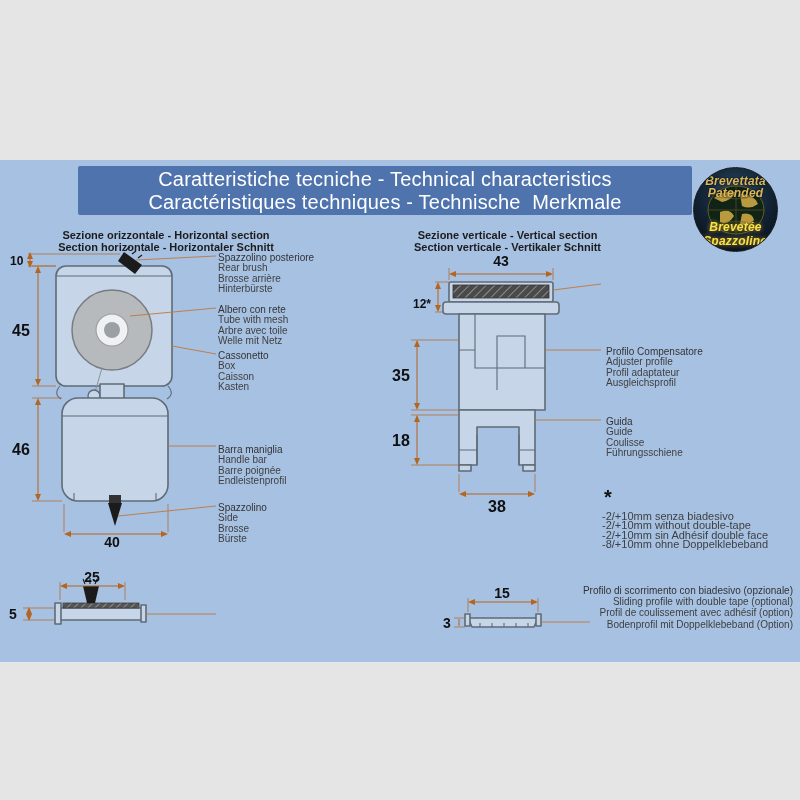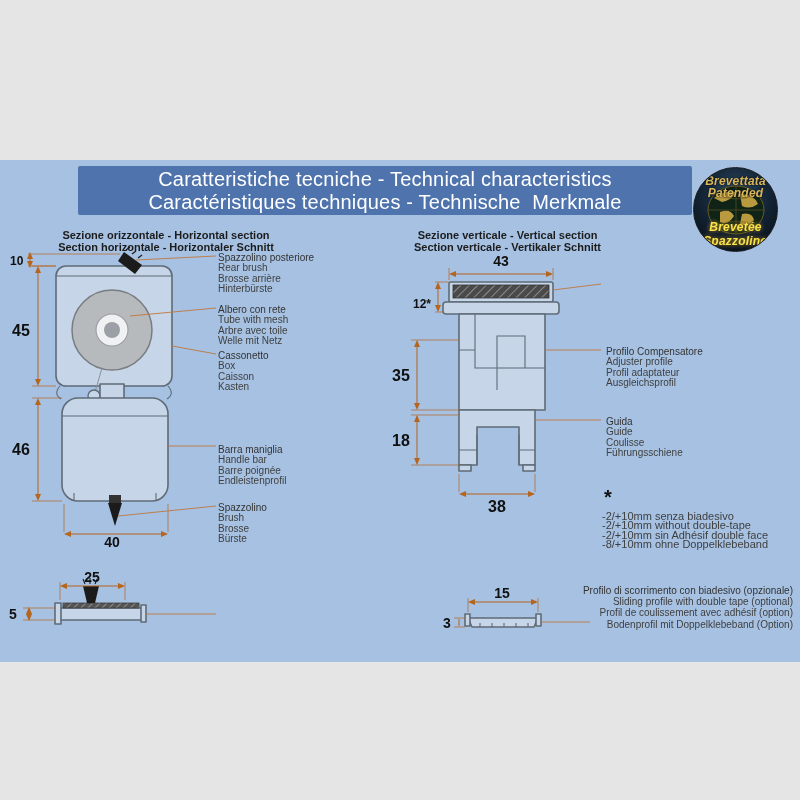--- a/index.html
+++ b/index.html
@@ -144,21 +144,21 @@
     <div>Kasten</div>
   </div>
   <div class="lbl" style="left:218px;top:445px">
     <div>Barra maniglia</div>
     <div>Handle bar</div>
     <div>Barre poignée</div>
     <div>Endleistenprofil</div>
   </div>
   <div class="lbl" style="left:218px;top:503px">
     <div>Spazzolino</div>
-    <div>Brush</div>
+    <div>Side</div>
     <div>Brosse</div>
     <div>Bürste</div>
   </div>
 
   <svg style="left:385px;top:250px" width="220" height="300" viewBox="0 0 220 300">
     <defs>
       <marker id="arrV" markerWidth="8" markerHeight="8" refX="5" refY="4" orient="auto-start-reverse">
         <path d="M0,1 L7,4 L0,7 z" fill="#b5651d"></path>
       </marker>
       <pattern id="hatchV" width="6" height="6" patternTransform="rotate(45)" patternUnits="userSpaceOnUse">

